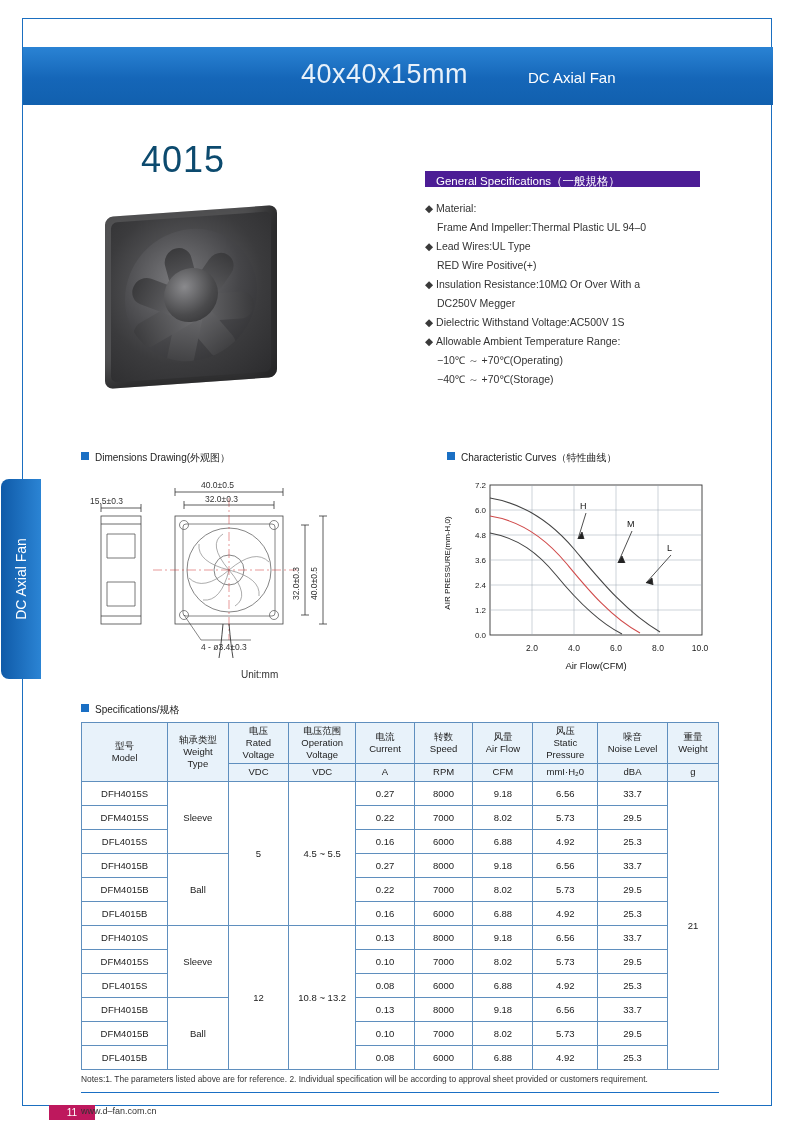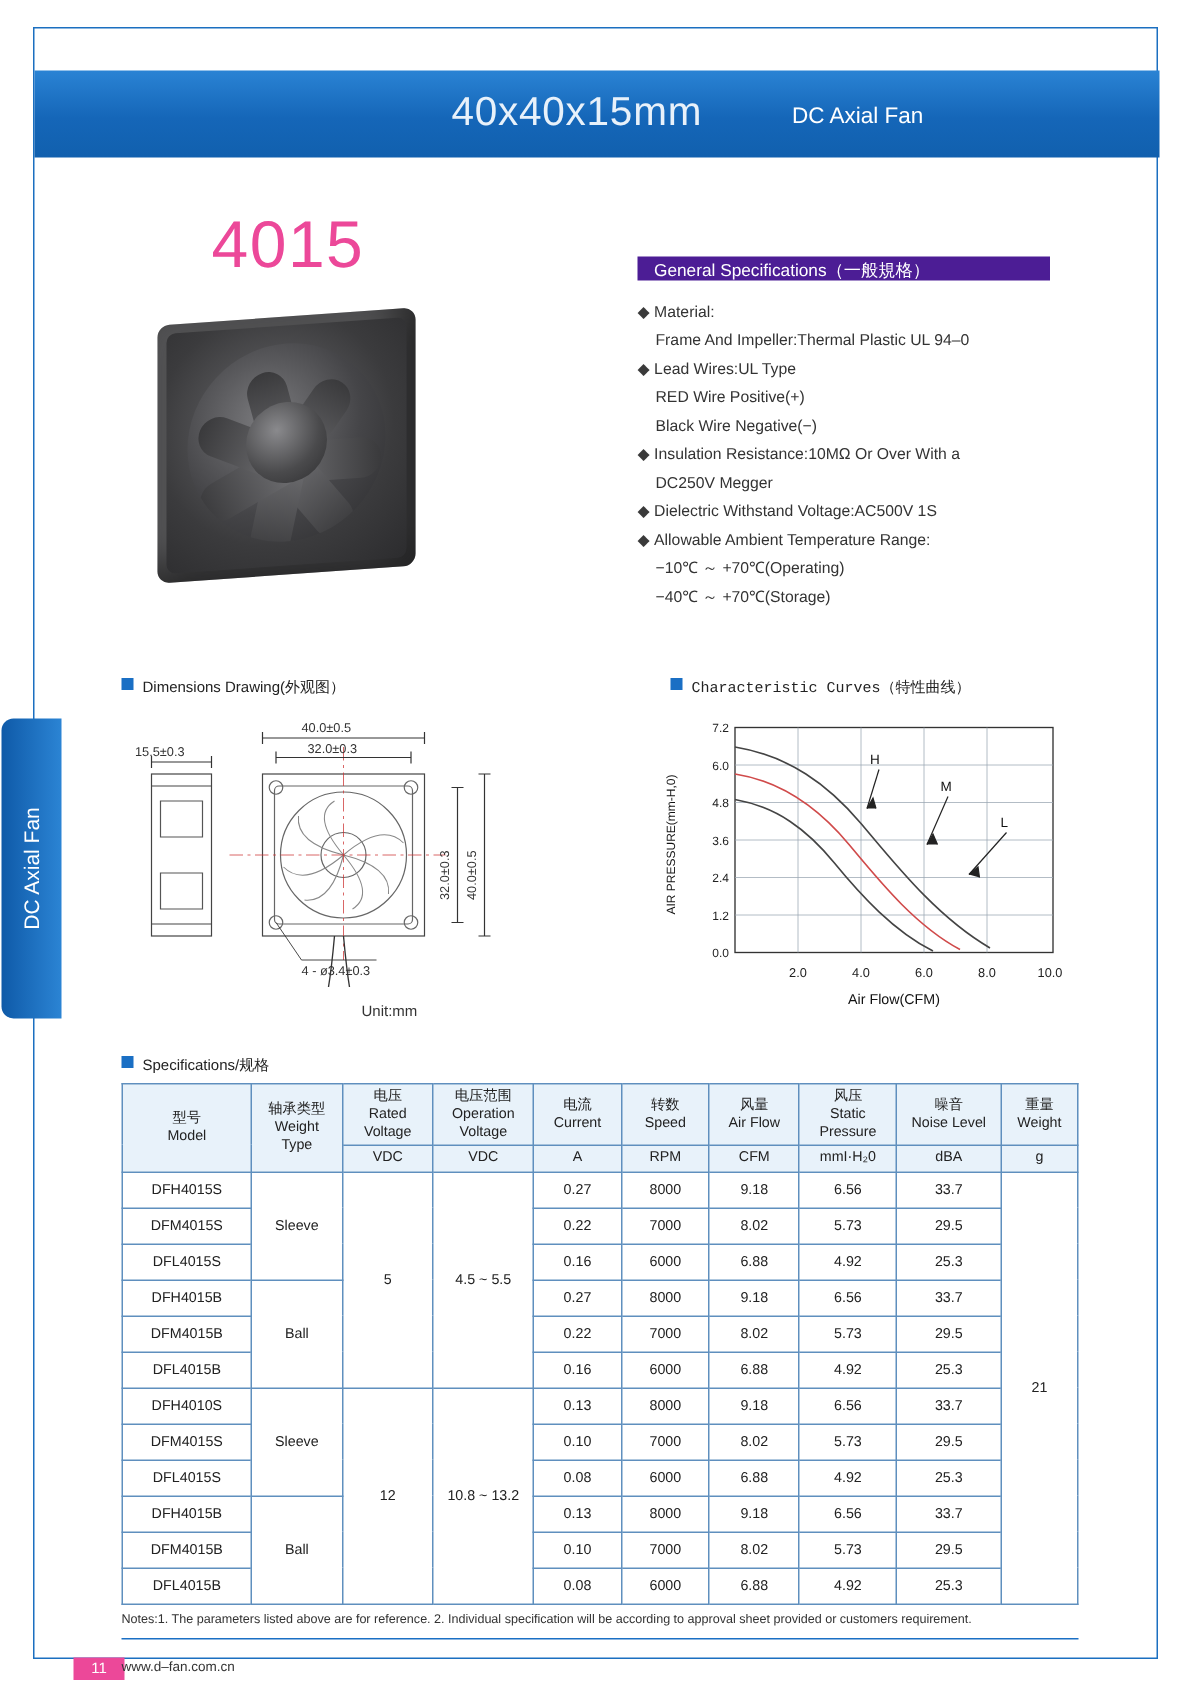--- a/index.html
+++ b/index.html
@@ -65,21 +65,21 @@
   }
   .side-tab span {
     position:absolute; left: 50%; top: 50%;
     transform: translate(-50%,-50%) rotate(-90deg);
     white-space: nowrap;
     color:#fff; font-size: 14px;
   }
   
   .model-no {
     position:absolute; left: 118px; top: 120px;
-    font-size: 44px; color:#ec4899; letter-spacing: 1px;
+    font-size: 36px; color:#0c4a6e; letter-spacing: 1px;
   }
   
   .fan-photo {
     position: absolute; left: 68px; top: 178px;
     width: 195px; height: 195px;
   }
   .fan-body {
     position:absolute; left: 14px; top: 14px; width: 172px; height: 172px;
     background: #4a4a4c;
     border-radius: 8px;
@@ -161,21 +161,21 @@
   .notes {
     position:absolute; left: 58px; top: 1055px;
     font-size: 8.4px; color:#333;
   }
   .footer-line {
     position:absolute; left: 58px; top: 1073px; width: 638px;
     border-top: 1px solid #1a6fc4;
   }
   .pagenum {
     position:absolute; left: 26px; top: 1086px;
-    width: 34px; height: 15px; background:#ec4899; color:#fff;
+    width: 46px; height: 15px; background:#be185d; color:#fff;
     font-size: 10px; text-align:center; line-height:15px;
   }
   .weburl {
     position:absolute; left: 58px; top: 1087px;
     font-size: 9px; color:#333;
   }
   text { font-family: "Liberation Sans", sans-serif; }
 </style>
 </head>
 <body>
@@ -208,33 +208,32 @@
       </div>
     </div>
   </div>
 
   <div class="gs-title">General Specifications（一般規格）</div>
   <div class="gs-body">
     <div class="lvl1"><span class="dia">◆</span><span>Material:</span></div>
     <div class="lvl2"><span>Frame And Impeller:Thermal Plastic UL 94–0</span></div>
     <div class="lvl1"><span class="dia">◆</span><span>Lead Wires:UL Type</span></div>
     <div class="lvl2"><span>RED Wire Positive(+)</span></div>
-    <div class="lvl2"><span>Black Wire Negative(−)</span></div>
     <div class="lvl1"><span class="dia">◆</span><span>Insulation Resistance:10MΩ Or Over With a</span></div>
     <div class="lvl2"><span>DC250V Megger</span></div>
     <div class="lvl1"><span class="dia">◆</span><span>Dielectric Withstand Voltage:AC500V 1S</span></div>
     <div class="lvl1"><span class="dia">◆</span><span>Allowable Ambient Temperature Range:</span></div>
     <div class="lvl2"><span>−10℃ ～ +70℃(Operating)</span></div>
     <div class="lvl2"><span>−40℃ ～ +70℃(Storage)</span></div>
   </div>
 
   <div class="sec-head" style="left:58px; top:432px;">
     <span class="sq"></span><span>Dimensions Drawing(外观图）</span>
   </div>
-  <div class="sec-head" style="left:424px; top:432px;font-family:Liberation Mono, monospace;">
+  <div class="sec-head" style="left:424px; top:432px;">
     <span class="sq"></span><span>Characteristic Curves（特性曲线）</span>
   </div>
 
   <div class="dim-box">
     <svg width="330" height="215" viewBox="0 0 330 215">
       <g stroke="#444" fill="none" stroke-width="0.8">
 
         <rect x="18" y="42" width="40" height="108"></rect>
         <path d="M18,50 L58,50 M18,142 L58,142"></path>
         <path d="M24,60 h28 v24 h-28 z" stroke="#555"></path>

